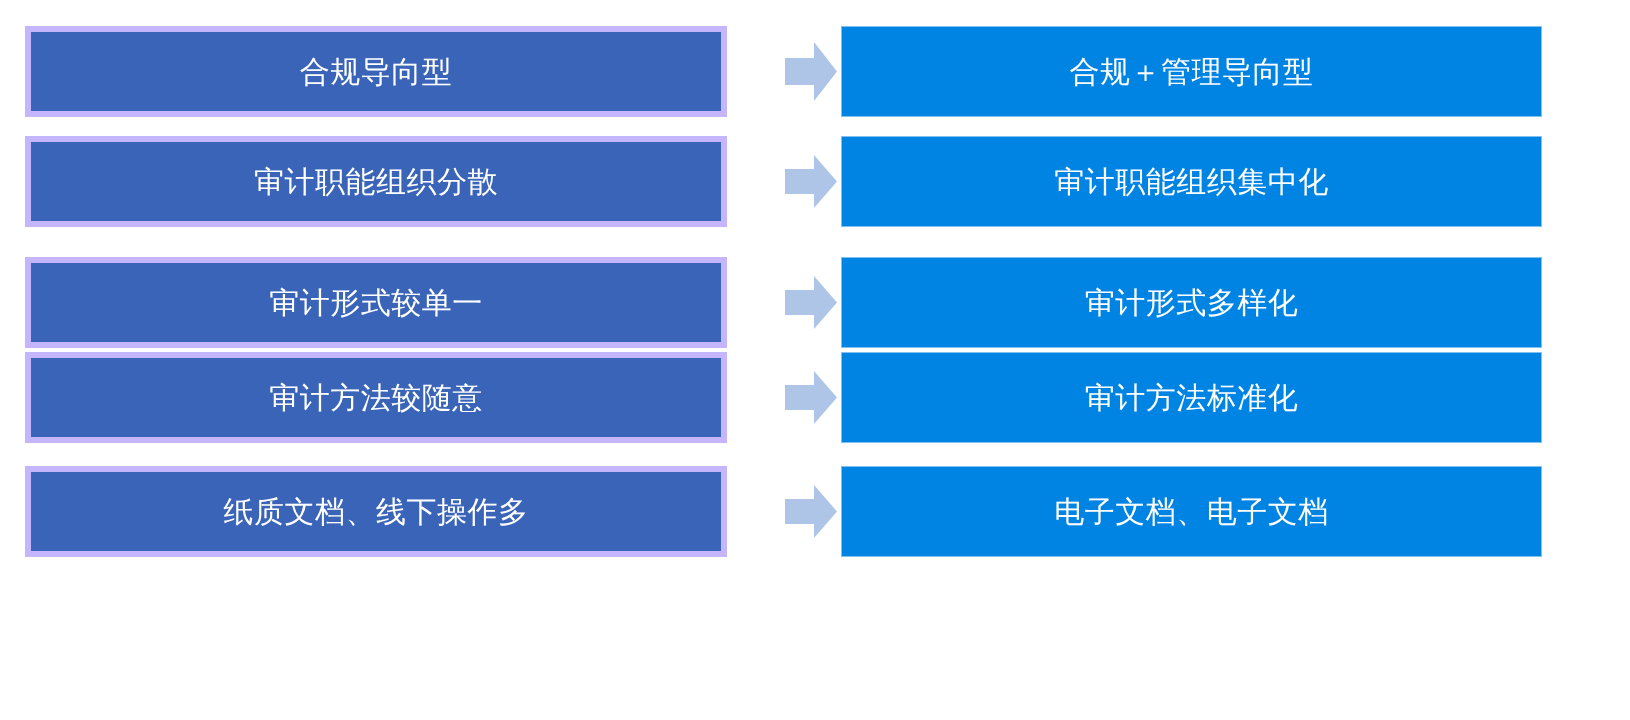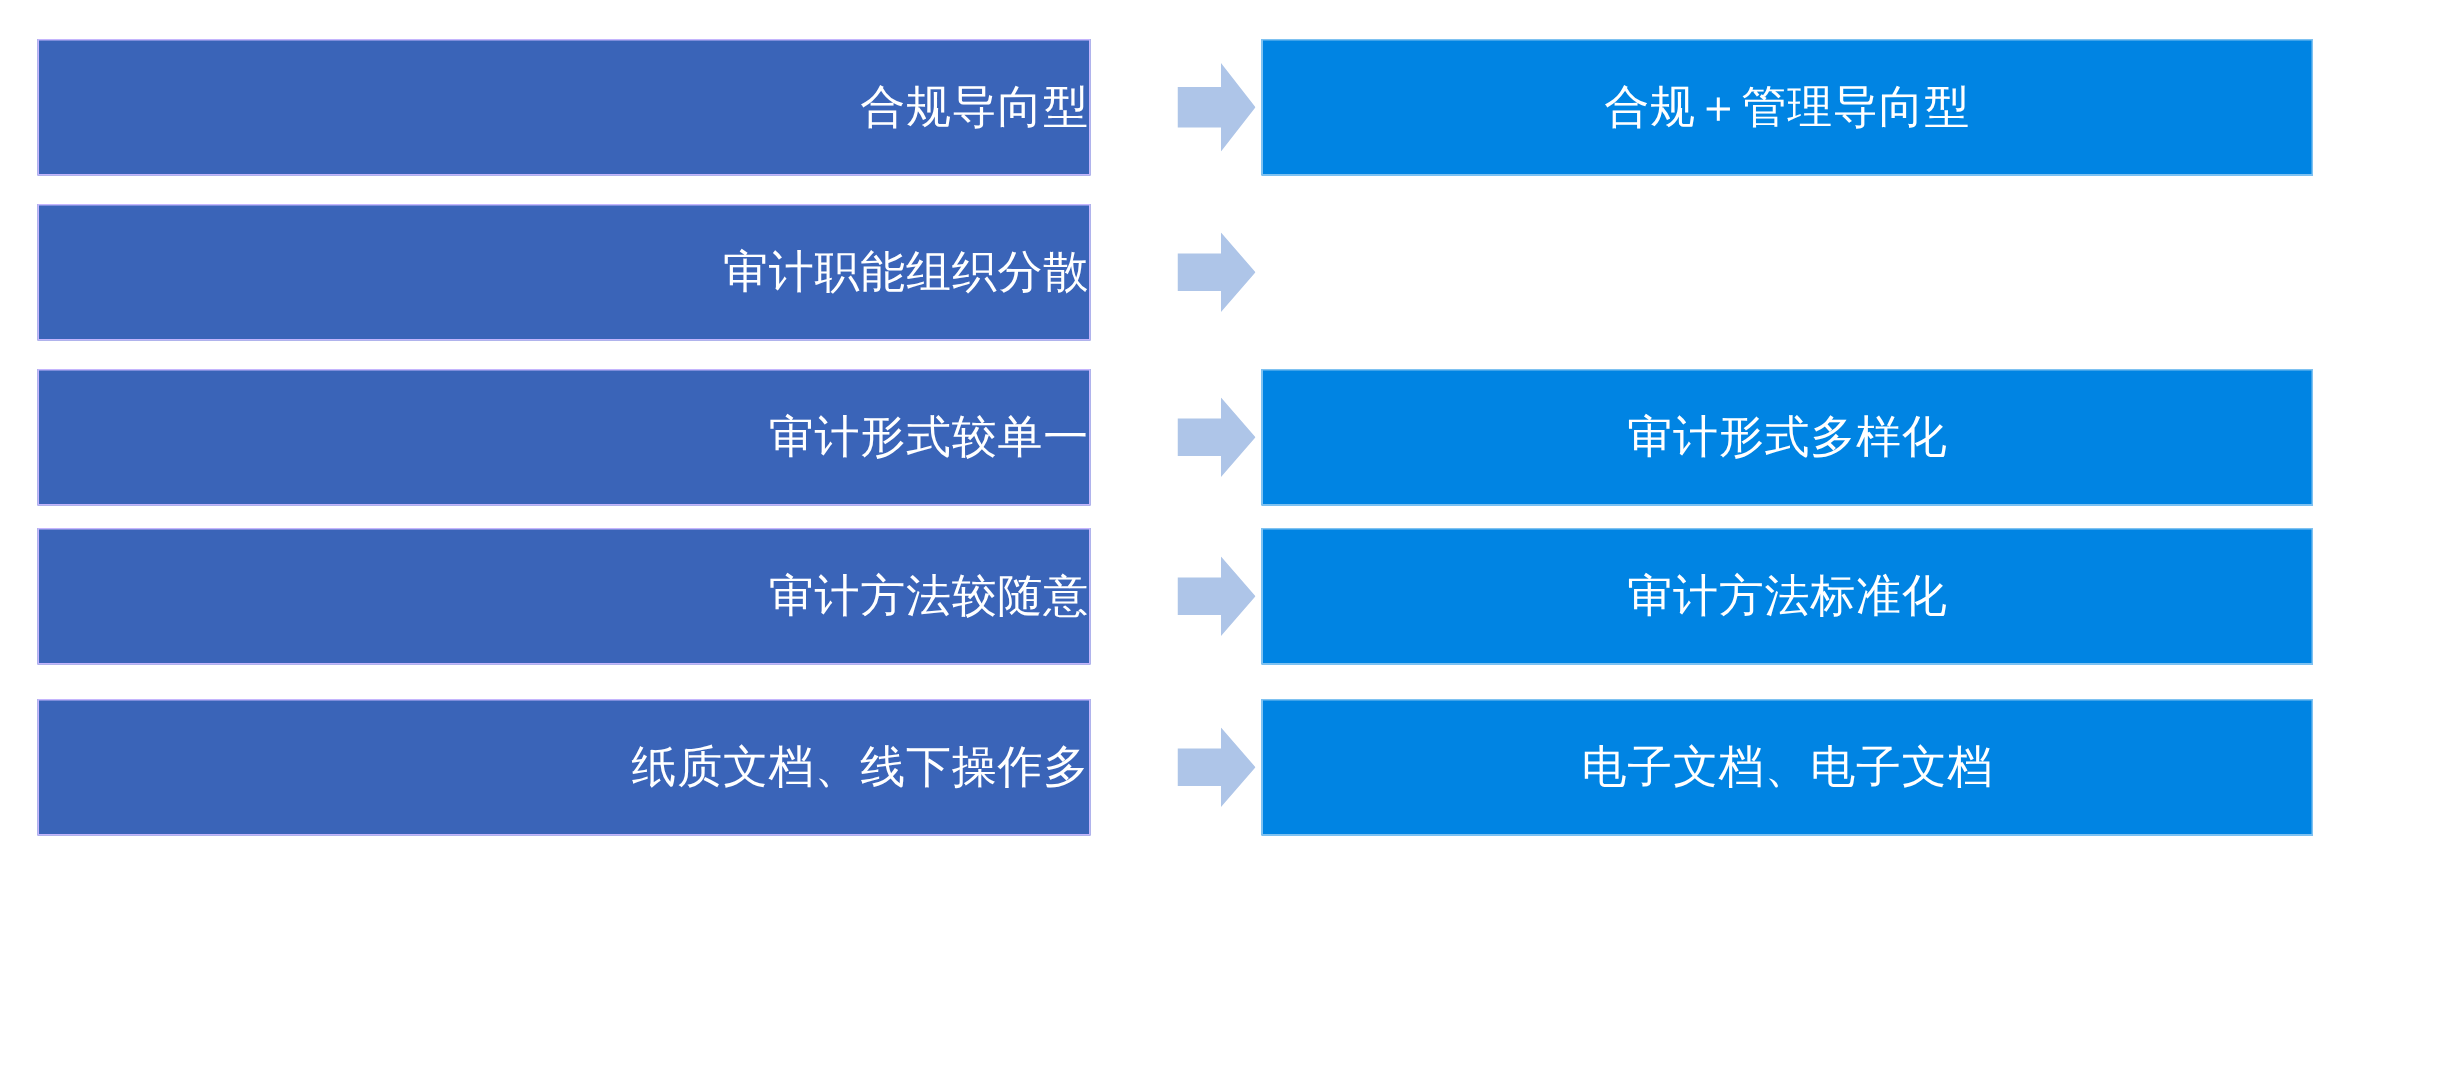--- a/index.html
+++ b/index.html
@@ -32,24 +32,24 @@
   }
 
   
   .box-left {
     position: absolute;
     left: 25px;
     width: 702px;
     height: 91px;
     box-sizing: border-box;
     background: #3A64B8;
-    border: 1px solid #c4b5fd;
+    border: 6px solid #c4b5fd;
     display: flex;
     align-items: center;
-    justify-content: flex-end;
+    justify-content: center;
     color: #ffffff;
   }
 
   
   .box-right {
     position: absolute;
     left: 841px;
     width: 701px;
     height: 91px;
     box-sizing: border-box;
@@ -105,23 +105,26 @@
 
   <div class="row" style="top:136px;">
     <div class="box-left">
       <span class="box-label">审计职能组织分散</span>
     </div>
     <div class="arrow-wrap">
       <svg width="52" height="53" viewBox="0 0 52 53" aria-hidden="true">
         <polygon points="0,14 29,14 29,0 52,26.5 29,53 29,39 0,39" fill="#AEC5E8"></polygon>
       </svg>
     </div>
+    <div class="box-right">
+      <span class="box-label">审计职能组织集中化</span>
+    </div>
   </div>
 
-  <div class="row" style="top:246px;">
+  <div class="row" style="top:257px;">
     <div class="box-left">
       <span class="box-label">审计形式较单一</span>
     </div>
     <div class="arrow-wrap">
       <svg width="52" height="53" viewBox="0 0 52 53" aria-hidden="true">
         <polygon points="0,14 29,14 29,0 52,26.5 29,53 29,39 0,39" fill="#AEC5E8"></polygon>
       </svg>
     </div>
     <div class="box-right">
       <span class="box-label">审计形式多样化</span>

